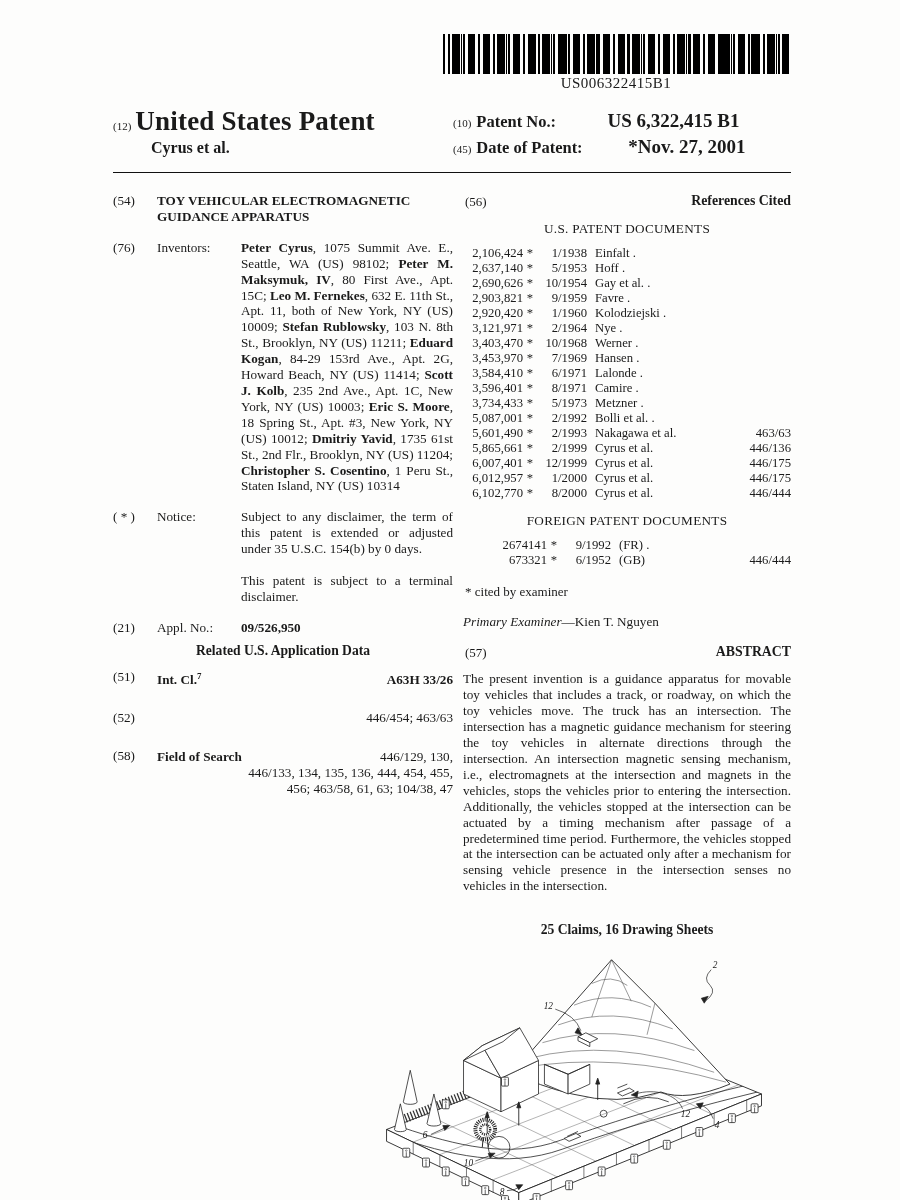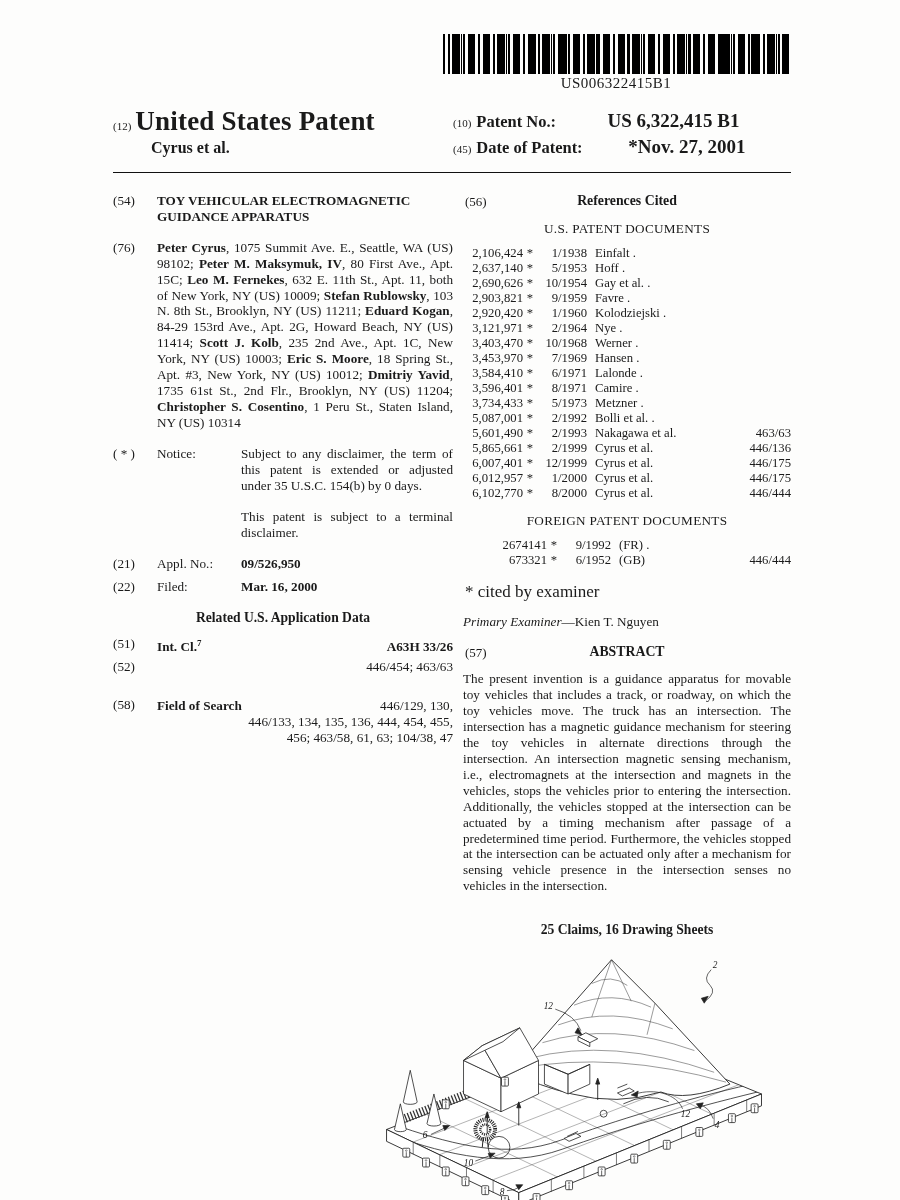--- a/index.html
+++ b/index.html
@@ -45,32 +45,32 @@
   .center-head{text-align:center;font-weight:bold;font-size:13.6px;margin:4px 0 10px 0;}
   .small-txt{font-size:11.4px;line-height:13.6px;}
 
   .dots{flex:1 1 auto;margin:0 4px;height:13px;
         background-image:radial-gradient(circle,#444 .7px,transparent .95px);
         background-size:3.6px 13px;background-position:0 9px;background-repeat:repeat-x;}
   .clsrow{display:flex;align-items:baseline;}
   .rt{text-align:right;}
 
   
-  .rel-head{position:relative;text-align:center;font-weight:bold;font-size:13.8px;margin-bottom:12px;}
+  .rel-head{position:relative;text-align:right;font-weight:bold;font-size:13.8px;margin-bottom:12px;}
   .rel-head .tg{position:absolute;left:2px;top:1px;font-weight:normal;font-size:13px;}
   .sub-head{text-align:center;font-size:13.2px;margin:2px 0 9px 0;letter-spacing:.3px;}
   .ref-row{display:flex;align-items:baseline;font-size:12.7px;line-height:15px;}
   .rn{width:60px;flex:none;text-align:right;}
   .rs{width:14px;flex:none;text-align:center;}
   .rd{width:50px;flex:none;text-align:right;}
   .rna{margin-left:8px;}
   .rc{text-align:right;}
   .ref-row .dots{height:11px;background-position:0 8px;margin:0 3px;}
   .foreign .rn{width:84px;}
-  .cited{font-size:17px;margin:16px 0 14px 2px;}
+  .cited{font-size:13px;margin:16px 0 14px 2px;}
   .examiner{font-size:13.2px;margin:4px 0 14px 0;}
   .it{font-style:italic;}
   .abstract{margin-top:4px;}
   .claims-note{text-align:center;font-weight:bold;font-size:13.6px;margin-top:28px;}
 
   
   .fig{margin:6px 0 0 248px;width:430px;}
   .fig svg{display:block;}
   .fig text{font-family:"Liberation Serif","DejaVu Serif",serif;font-style:italic;font-size:9.5px;fill:#1a1a1a;}
   sup{font-size:9px;}
@@ -113,48 +113,44 @@
 
       <div class="col-l fs">
 
         <div class="sect">
           <span class="tg">(54)</span>
           <span class="tx b">TOY VEHICULAR ELECTROMAGNETIC GUIDANCE APPARATUS</span>
         </div>
 
         <div class="sect">
           <span class="tg">(76)</span>
+          <span class="lb">Inventors:</span>
           <span class="tx just"><span><b>Peter Cyrus</b><span>, 1075 Summit Ave. E., Seattle, WA (US) 98102; </span></span><span><b>Peter M. Maksymuk, IV</b><span>, 80 First Ave., Apt. 15C; </span></span><span><b>Leo M. Fernekes</b><span>, 632 E. 11th St., Apt. 11, both of New York, NY (US) 10009; </span></span><span><b>Stefan Rublowsky</b><span>, 103 N. 8th St., Brooklyn, NY (US) 11211; </span></span><span><b>Eduard Kogan</b><span>, 84-29 153rd Ave., Apt. 2G, Howard Beach, NY (US) 11414; </span></span><span><b>Scott J. Kolb</b><span>, 235 2nd Ave., Apt. 1C, New York, NY (US) 10003; </span></span><span><b>Eric S. Moore</b><span>, 18 Spring St., Apt. #3, New York, NY (US) 10012; </span></span><span><b>Dmitriy Yavid</b><span>, 1735 61st St., 2nd Flr., Brooklyn, NY (US) 11204; </span></span><span><b>Christopher S. Cosentino</b><span>, 1 Peru St., Staten Island, NY (US) 10314</span></span></span>
         </div>
 
         <div class="sect">
           <span class="tg">( * )</span>
           <span class="lb">Notice:</span>
           <span class="tx">
             <div class="just">Subject to any disclaimer, the term of this patent is extended or adjusted under 35 U.S.C. 154(b) by 0 days.</div>
             <div class="just" style="margin-top:16px">This patent is subject to a terminal disclaimer.</div>
           </span>
         </div>
 
         <div class="sect" style="margin-bottom:7px">
           <span class="tg">(21)</span>
           <span class="lb">Appl. No.:</span>
           <span class="tx b">09/526,950</span>
         </div>
 
-        <div class="sect">
-          <span class="tg">(22)</span>
-          <span class="lb">Filed:</span>
-          <span class="tx b">Mar. 16, 2000</span>
-        </div>
 
         <div class="center-head">Related U.S. Application Data</div>
 
 
-        <div class="sect" style="margin-bottom:4px">
+        <div class="sect" style="margin-bottom:22px">
           <span class="tg">(51)</span>
           <span class="tx clsrow">
             <span class="b"><span>Int. Cl.</span><sup>7</sup></span>
             <span class="dots"></span>
             <span class="b">A63H 33/26</span>
           </span>
         </div>
 
         <div class="sect" style="margin-bottom:22px">
           <span class="tg">(52)</span>

